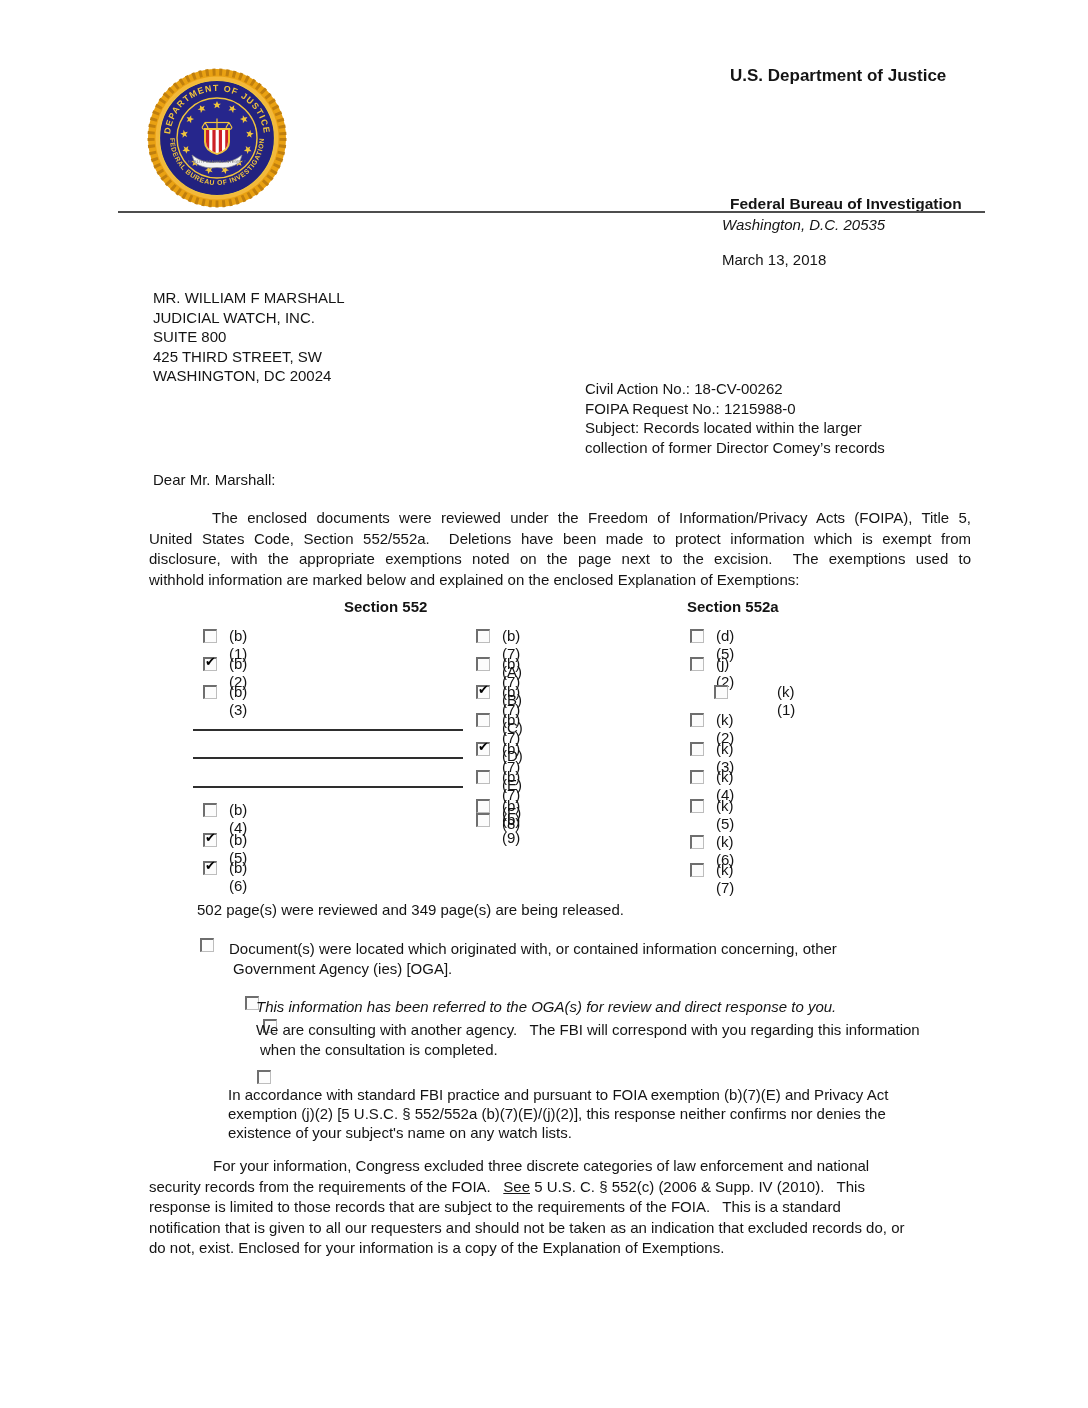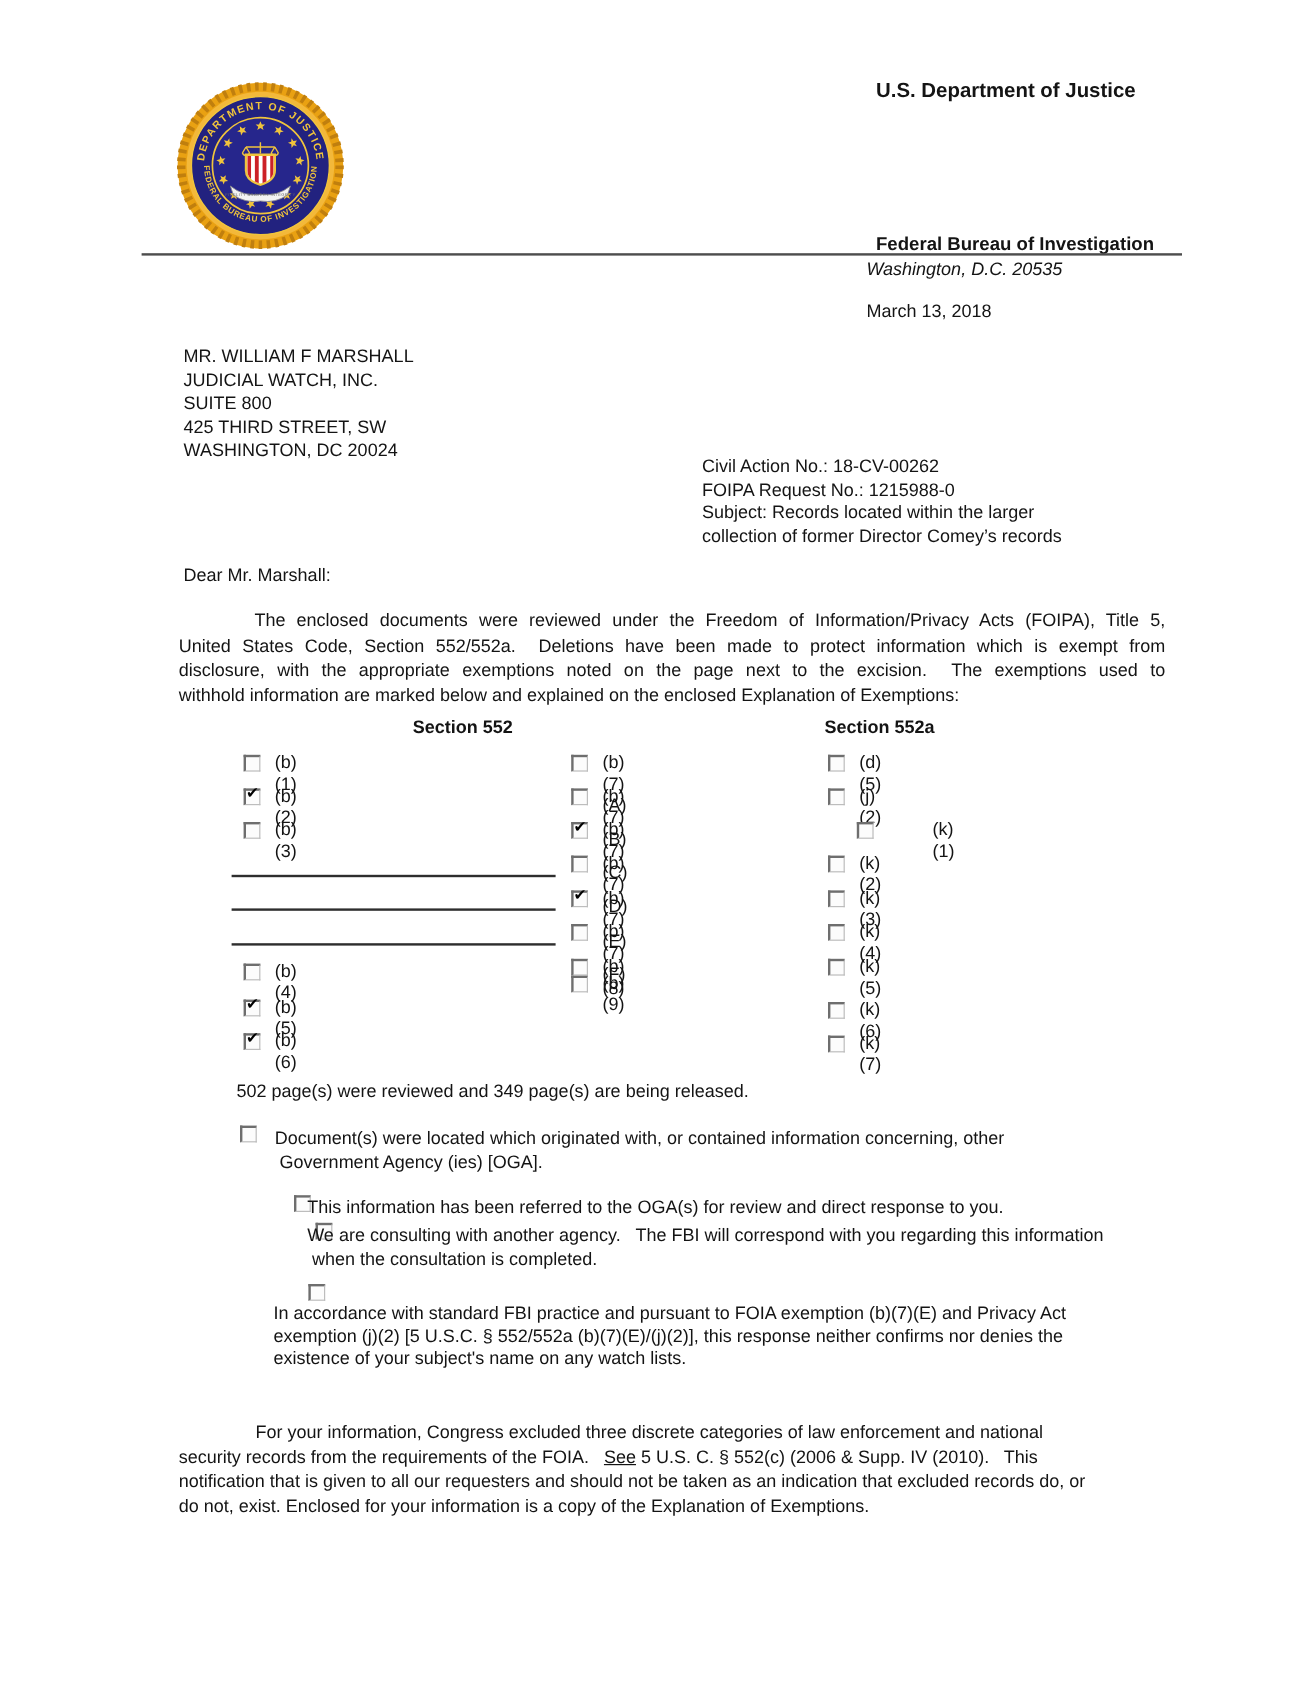--- a/index.html
+++ b/index.html
@@ -9,21 +9,21 @@
   .abs{position:absolute;}
   .b{font-weight:700;}
   .i{font-style:italic;}
   .pw{white-space:pre-wrap;}
   .rule{height:2px;background:#4d4d4d;}
   .lh19 div{line-height:19.5px;}
   .intro{width:822px;}
   .intro div{line-height:20.6px;white-space:pre-wrap;}
   .just{text-align:justify;text-align-last:justify;}
   .indent63{padding-left:63px;}
-  .indent64{padding-left:64px;margin-top:28px;}
+  .indent64{padding-left:64px;}
   .closing{width:830px;}
   .closing div{line-height:20.6px;white-space:pre-wrap;}
   .u{text-decoration:underline;}
   .cb{position:relative;display:inline-block;width:14px;height:14px;box-sizing:border-box;background:#fcfcfc;
       border-top:2px solid #6e6e6e;border-left:2px solid #6e6e6e;
       border-right:1px solid #bdbdbd;border-bottom:1px solid #bdbdbd;}
   .tick{position:absolute;top:-4px;left:0;font-family:"DejaVu Sans",sans-serif;
         font-weight:700;font-size:13px;line-height:14px;color:#000;}
   .exrow{position:absolute;display:flex;align-items:flex-start;}
   .exrow .cb{margin-top:2px;flex:0 0 auto;}
@@ -252,34 +252,35 @@
   
   <div class="abs" style="left:197px;top:901px;">502 page(s) were reviewed and 349 page(s) are being released.</div>
 
   
   <span class="cb abs" style="left:200px;top:938px;"></span>
   <div class="abs pw" style="left:229px;top:940px;">Document(s) were located which originated with, or contained information concerning, other</div>
   <div class="abs pw" style="left:233px;top:960px;">Government Agency (ies) [OGA].</div>
 
   
   <span class="cb abs" style="left:227px;top:996px;"></span>
-  <div class="abs pw" style="left:256px;top:998px;">This information has been referred to the OGA(s) for review and direct response to you.</div>
+  <div class="abs pw" style="left:256px;top:998px;font-style:italic;">This information has been referred to the OGA(s) for review and direct response to you.</div>
 
   
   <span class="cb abs" style="left:227px;top:1019px;"></span>
   <div class="abs pw" style="left:256px;top:1021px;">We are consulting with another agency.   The FBI will correspond with you regarding this information</div>
   <div class="abs pw" style="left:260px;top:1041px;">when the consultation is completed.</div>
 
   
   <span class="cb abs" style="left:202px;top:1070px;"></span>
   <div class="abs pw" style="left:228px;top:1085px;line-height:19.5px;">In accordance with standard FBI practice and pursuant to FOIA exemption (b)(7)(E) and Privacy Act</div>
   <div class="abs pw" style="left:228px;top:1104px;line-height:19.5px;">exemption (j)(2) [5 U.S.C. § 552/552a (b)(7)(E)/(j)(2)], this response neither confirms nor denies the</div>
   <div class="abs pw" style="left:228px;top:1123px;line-height:19.5px;">existence of your subject's name on any watch lists.</div>
 
   
   <div class="abs closing" style="left:149px;top:1156px;">
     <div class="indent64">For your information, Congress excluded three discrete categories of law enforcement and national</div>
     <div><span>security records from the requirements of the FOIA.   </span><span class="u">See</span><span> 5 U.S. C. § 552(c) (2006 &amp; Supp. IV (2010).   This</span></div>
+    <div>response is limited to those records that are subject to the requirements of the FOIA.   This is a standard</div>
     <div>notification that is given to all our requesters and should not be taken as an indication that excluded records do, or</div>
     <div>do not, exist. Enclosed for your information is a copy of the Explanation of Exemptions.</div>
   </div>
 
 </div>
 
 </body></html>

